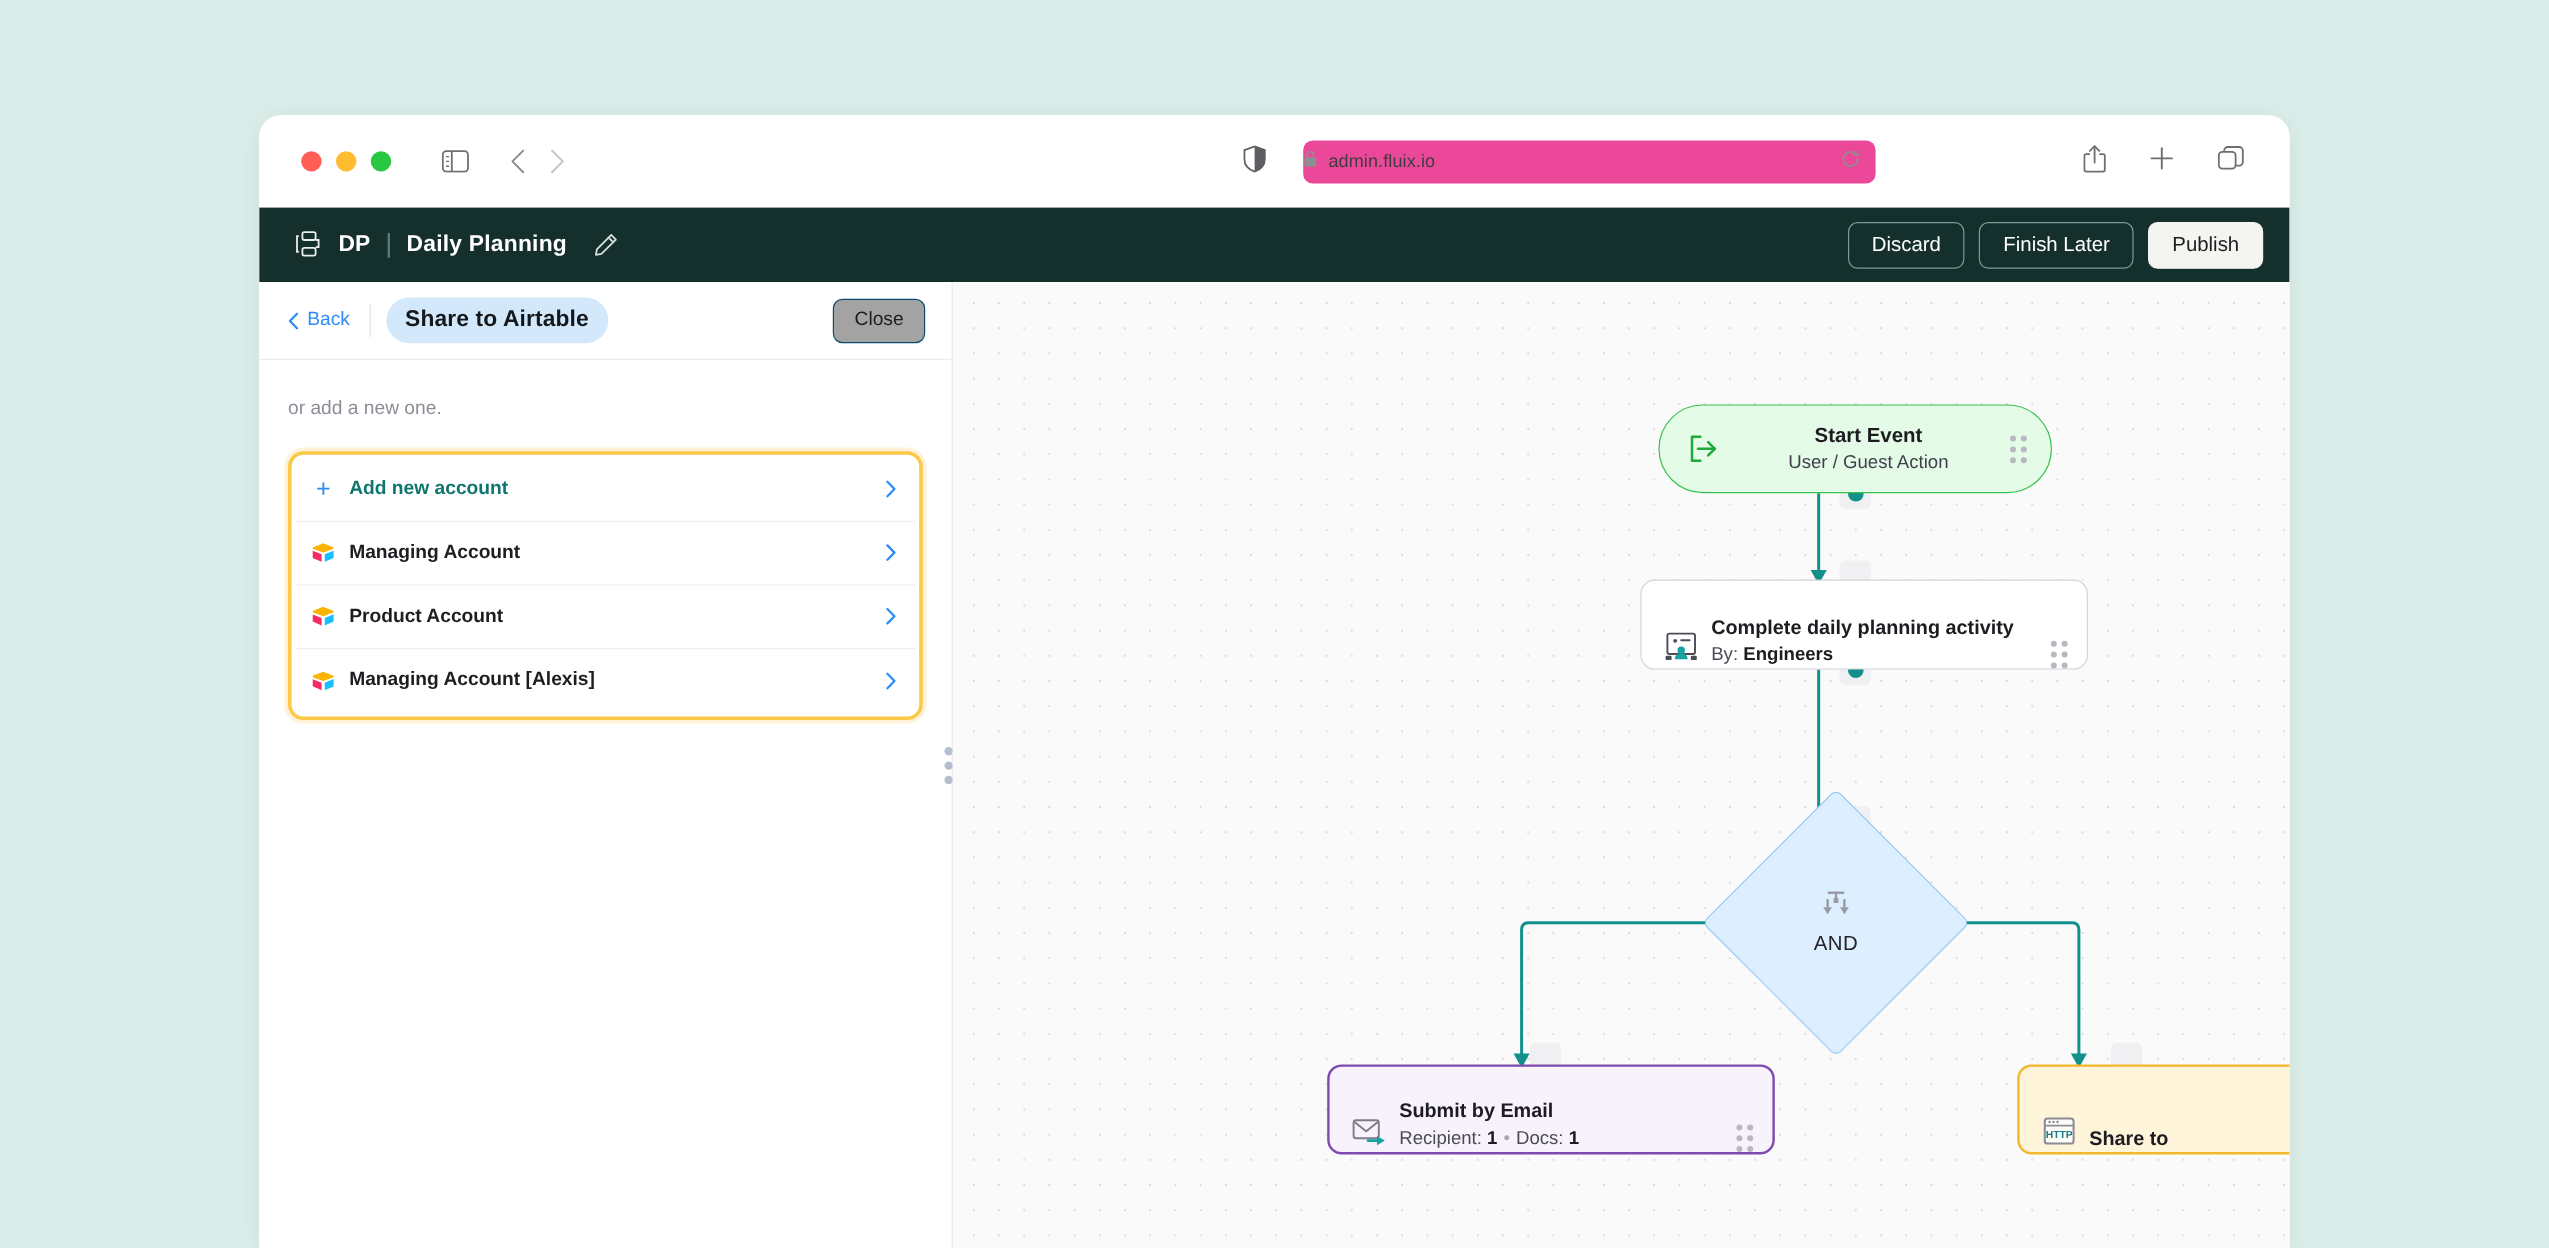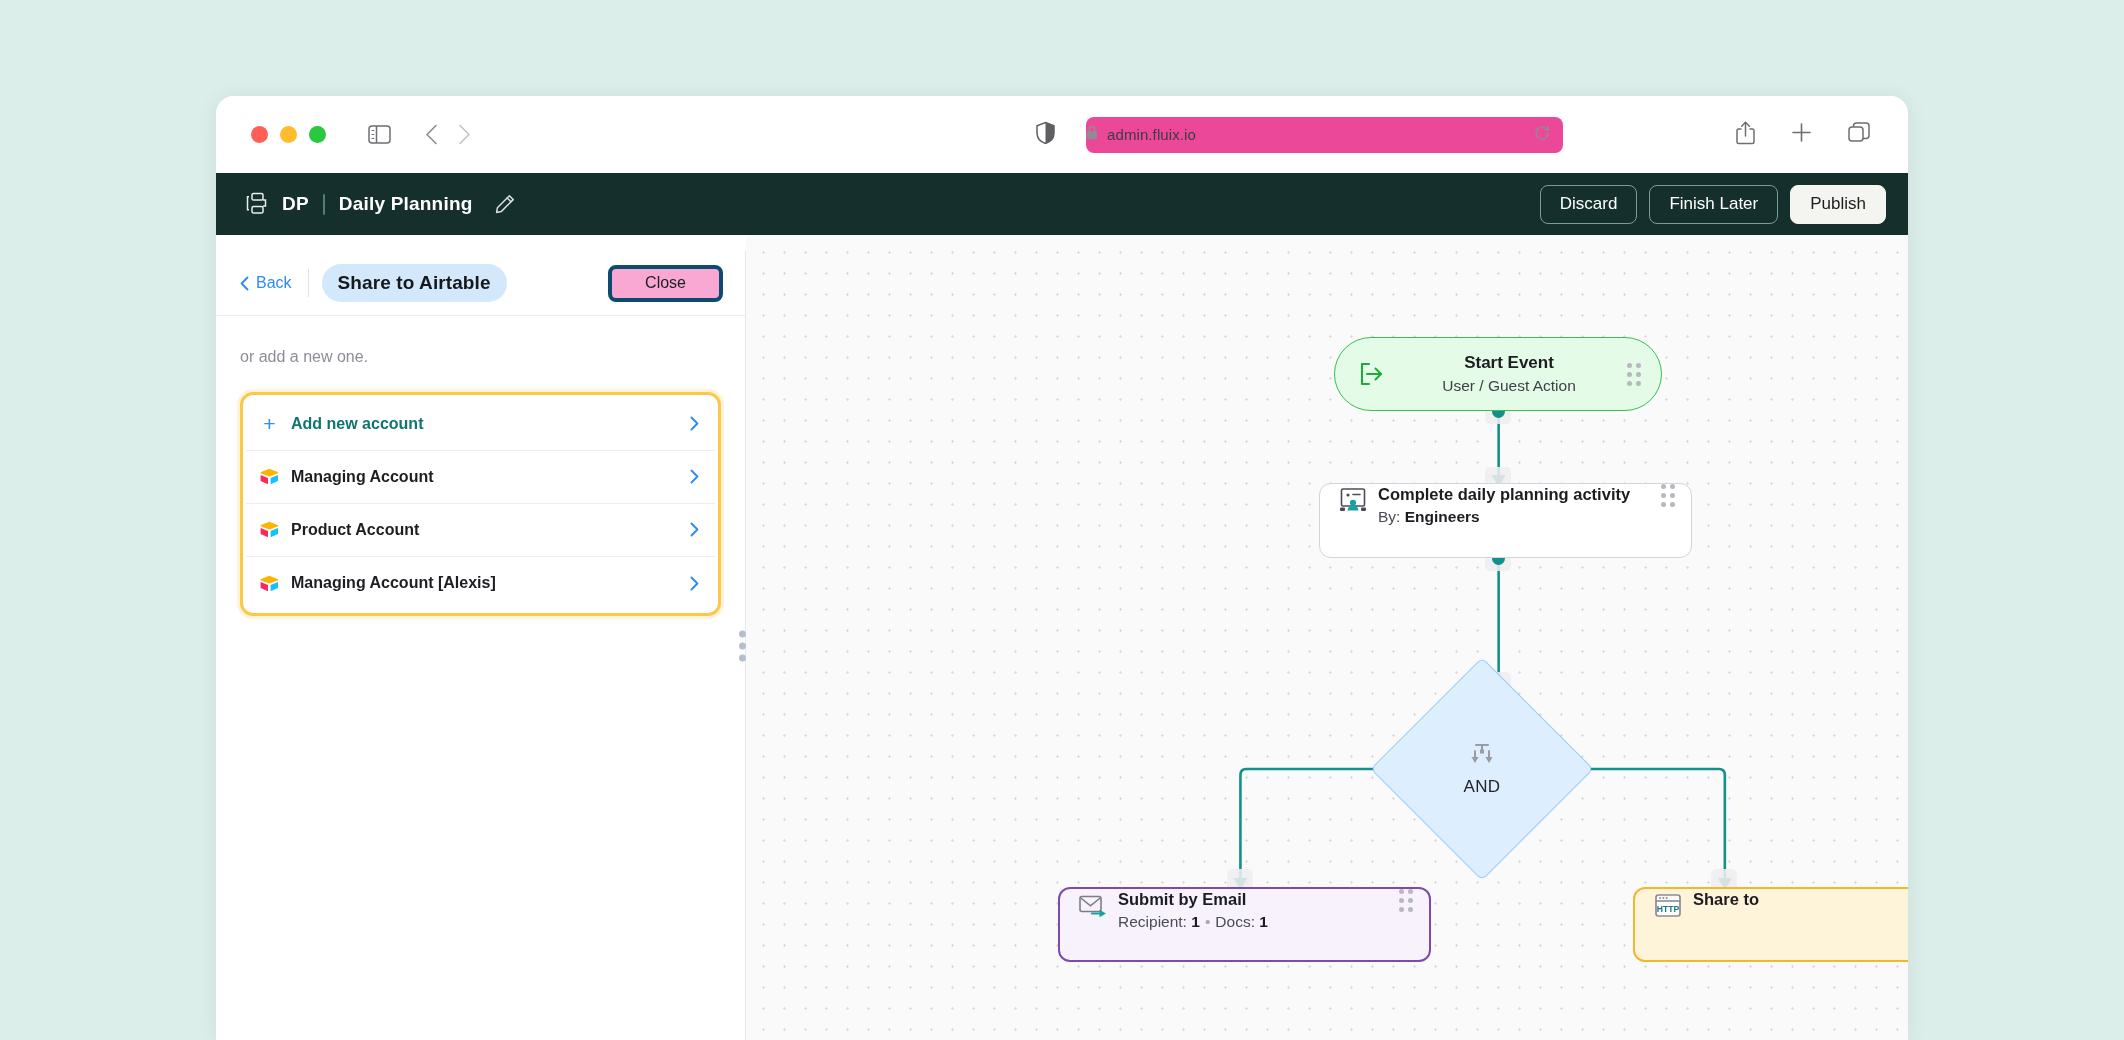--- a/index.html
+++ b/index.html
@@ -88,26 +88,25 @@
     text-align: right;
   }
   .hbtn.ghost { background: transparent; border: 1px solid #7b9b97; color: #ffffff; }
   .hbtn.primary { background: #f4f4f1; border: 1px solid #f4f4f1; color: #1d1d1f; }
 
   
   .app-body { display: flex; height: 805px; }
 
   
   .left-panel {
-    width: 530px;
+    width: 578px;
     background: #ffffff;
     border-right: 1px solid #e7e7ea;
     position: relative;
     flex: none;
-    margin-top: 16px;
   }
   .panel-header {
     height: 65px;
     display: flex; align-items: center;
     padding: 0 22px 0 24px;
     border-bottom: 1px solid #ececef;
     position: relative;
   }
   .back-link {
     display: flex; align-items: center; gap: 7px;
@@ -117,23 +116,23 @@
   .panel-title-pill {
     background: #d3e9fb;
     color: #15181c;
     font-size: 19px; font-weight: 700;
     padding: 8px 16px;
     border-radius: 22px;
     letter-spacing: .1px;
   }
   .close-btn {
     position: absolute; right: 22px;
-    height: 37px; padding: 0 33px;
-    background: #f9a8d4;
-    border: 4px solid #0c4a6e;
+    height: 37px; padding: 0 17px;
+    background: #a3a3a3;
+    border: 1px solid #0c4a6e;
     border-radius: 8px;
     font-size: 16px; color: #1d1d1f;
     display: flex; align-items: center;
     cursor: pointer;
     font-family: "Liberation Sans", sans-serif;
   }
 
   .panel-content { padding: 29px 24px 0 24px; }
   .panel-hint {
     color: #8d8d97; font-size: 16px; line-height: 1.55;
@@ -193,21 +192,21 @@
     background: #e4fbe7;
     border: 1.6px solid #37c14f;
     border-radius: 38px;
     display: flex; align-items: center;
     padding: 0 20px;
   }
   .node-card {
     background: #ffffff;
     border: 1.4px solid #d4d4d9;
     border-radius: 12px;
-    display: flex; align-items: flex-start;
+    display: flex; align-items: flex-end;
     padding: 0 16px;
   }
   .node-task { left: 573px; top: 248px; width: 373px; height: 75px; }
   .node-email {
     left: 312px; top: 652px; width: 373px; height: 75px;
     background: #f7f2fc; border-color: #7f4ab0; border-width: 2px;
   }
   .node-share {
     left: 887px; top: 652px; width: 373px; height: 75px;
     background: #fdf4da; border-color: #f2b72b; border-width: 2px;

